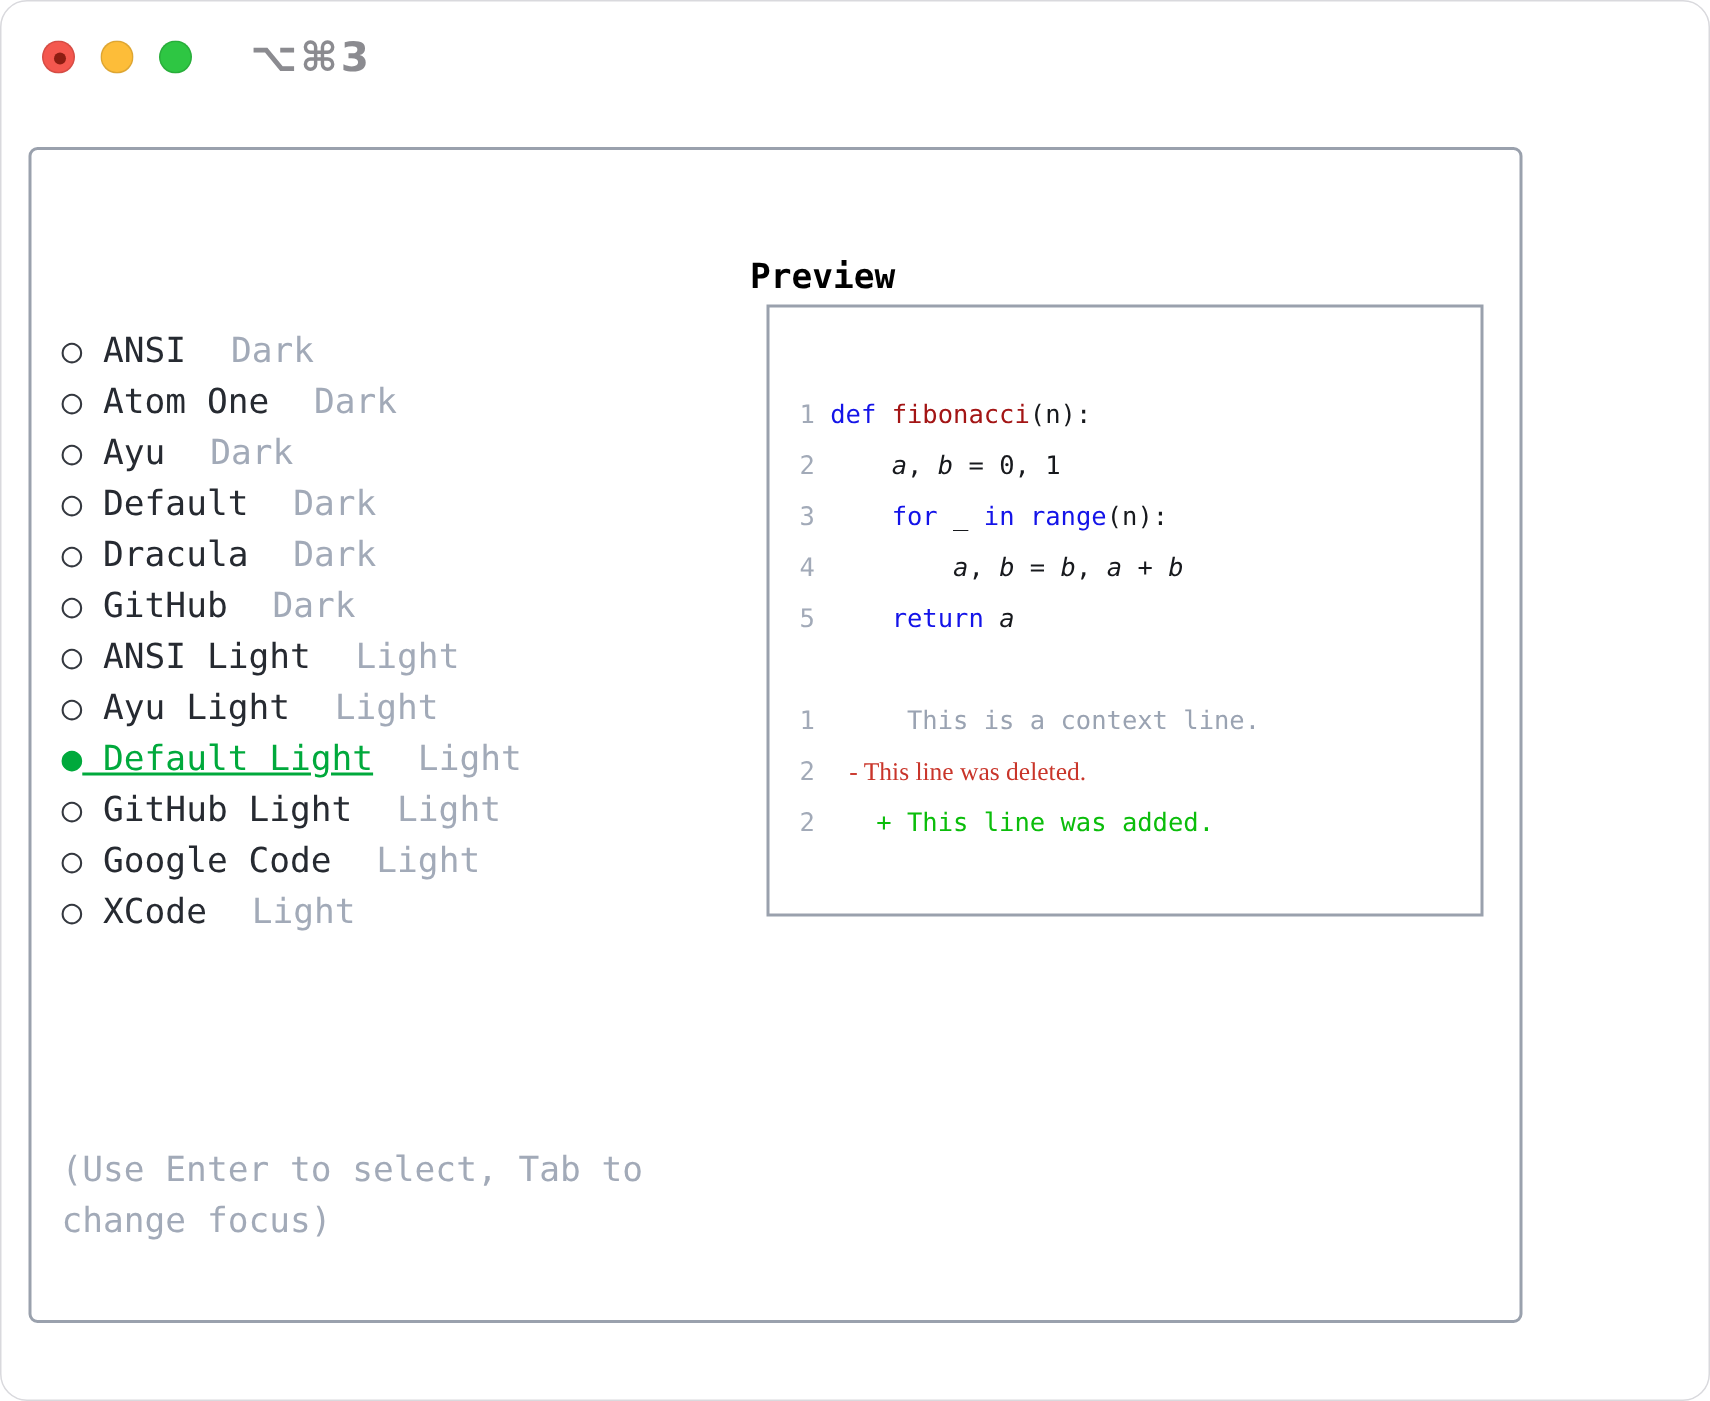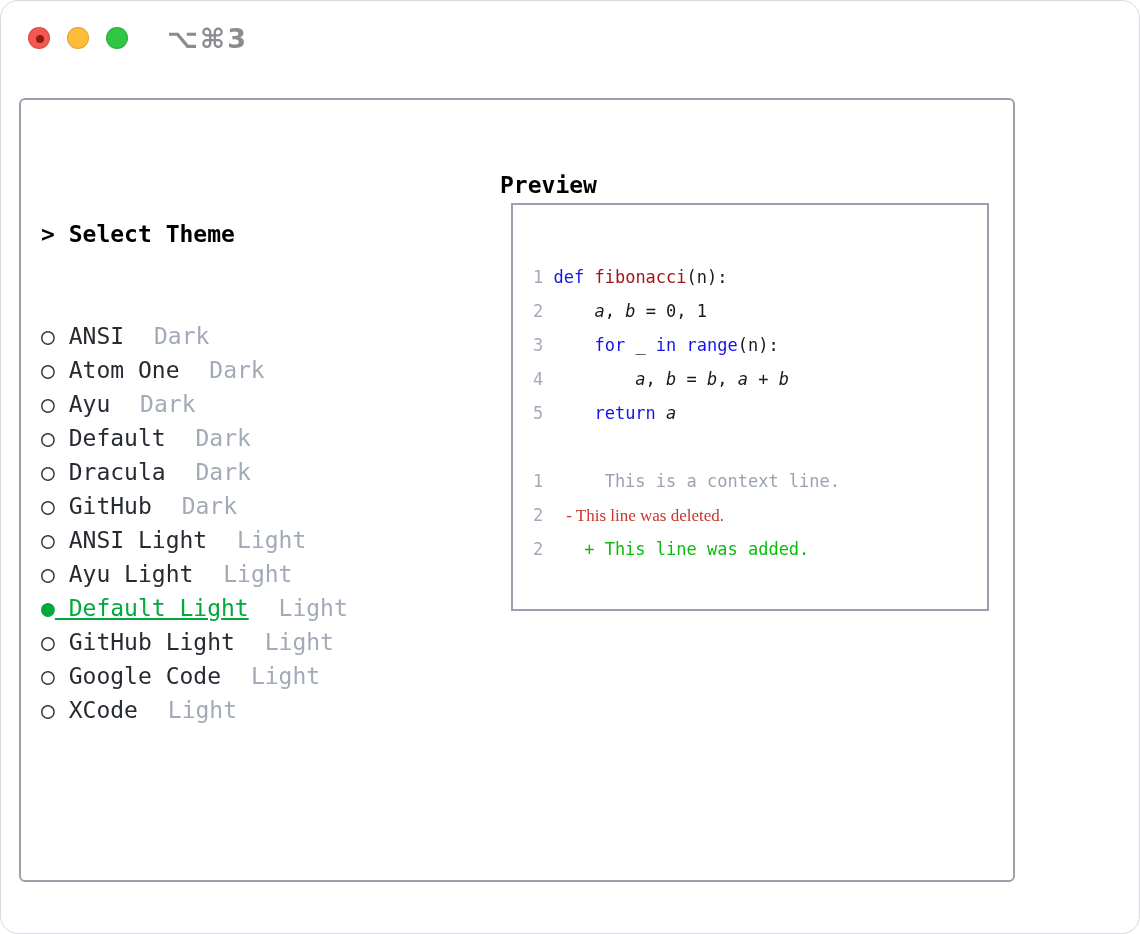--- a/index.html
+++ b/index.html
@@ -70,26 +70,26 @@
         <span class="inner"></span>
       </span>
     <span class="dot dot-yellow"></span>
     <span class="dot dot-green"></span>
     <span class="win-title">⌥⌘3</span>
   </div>
 
   <div class="panel">
 
     <div class="list">
-      <div class="row hdr"><span>&gt;</span><span> </span><span>Select Theme</span></div>
       <div id="themes"><div class="row"><span class="marker">○</span><span class="name"> ANSI</span><span class="variant"> Dark</span></div><div class="row"><span class="marker">○</span><span class="name"> Atom One</span><span class="variant"> Dark</span></div><div class="row"><span class="marker">○</span><span class="name"> Ayu</span><span class="variant"> Dark</span></div><div class="row"><span class="marker">○</span><span class="name"> Default</span><span class="variant"> Dark</span></div><div class="row"><span class="marker">○</span><span class="name"> Dracula</span><span class="variant"> Dark</span></div><div class="row"><span class="marker">○</span><span class="name"> GitHub</span><span class="variant"> Dark</span></div><div class="row"><span class="marker">○</span><span class="name"> ANSI Light</span><span class="variant"> Light</span></div><div class="row"><span class="marker">○</span><span class="name"> Ayu Light</span><span class="variant"> Light</span></div><div class="row"><span class="marker sel">●</span><span class="name sel"> Default Light</span><span class="variant"> Light</span></div><div class="row"><span class="marker">○</span><span class="name"> GitHub Light</span><span class="variant"> Light</span></div><div class="row"><span class="marker">○</span><span class="name"> Google Code</span><span class="variant"> Light</span></div><div class="row"><span class="marker">○</span><span class="name"> XCode</span><span class="variant"> Light</span></div></div>
       <div class="spacer"></div>
       
     </div>
 
+    <div class="hint">(Use Enter to select, Tab to change focus)</div>
 
     <div class="preview-title">Preview</div>
 
     <div class="pbox">
       <div class="pcode" id="preview-code"><div class="pline"><span class="lnum">1</span><span class="seg-keyword">def</span><span class="seg-code"> </span><span class="seg-function">fibonacci</span><span class="seg-code">(n):</span></div><div class="pline"><span class="lnum">2</span><span class="seg-code">    </span><span class="seg-variable">a</span><span class="seg-code">, </span><span class="seg-variable">b</span><span class="seg-code"> = 0, 1</span></div><div class="pline"><span class="lnum">3</span><span class="seg-code">    </span><span class="seg-keyword">for</span><span class="seg-code"> _ </span><span class="seg-keyword">in</span><span class="seg-code"> </span><span class="seg-keyword">range</span><span class="seg-code">(n):</span></div><div class="pline"><span class="lnum">4</span><span class="seg-code">        </span><span class="seg-variable">a</span><span class="seg-code">, </span><span class="seg-variable">b</span><span class="seg-code"> = </span><span class="seg-variable">b</span><span class="seg-code">, </span><span class="seg-variable">a</span><span class="seg-code"> + </span><span class="seg-variable">b</span></div><div class="pline"><span class="lnum">5</span><span class="seg-code">    </span><span class="seg-keyword">return</span><span class="seg-code"> </span><span class="seg-variable">a</span></div><div class="pline"><span class="lnum"></span></div><div class="pline"><span class="lnum">1</span><span class="seg-context">     This is a context line.</span></div><div class="pline"><span class="lnum">2</span><span class="seg-deleted">   - This line was deleted.</span></div><div class="pline"><span class="lnum">2</span><span class="seg-added">   + This line was added.</span></div></div>
     </div>
 
   </div>
 </div>
 

